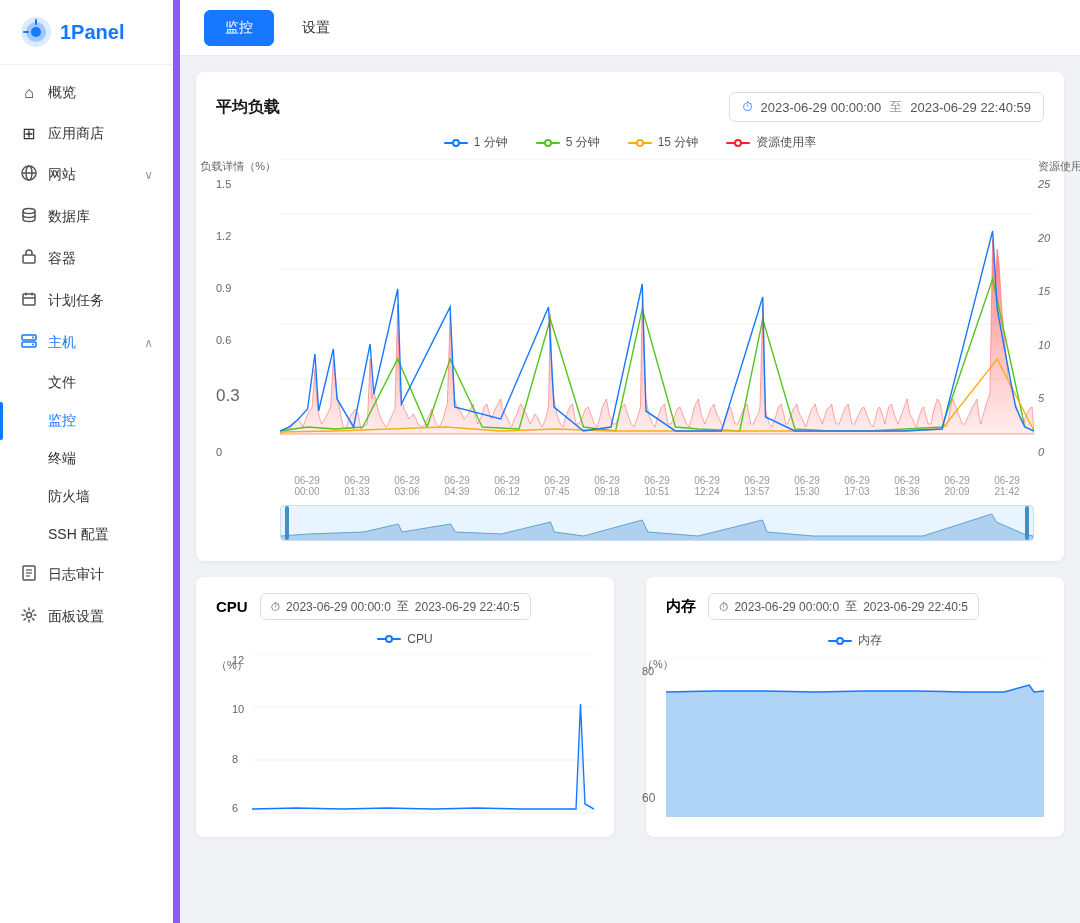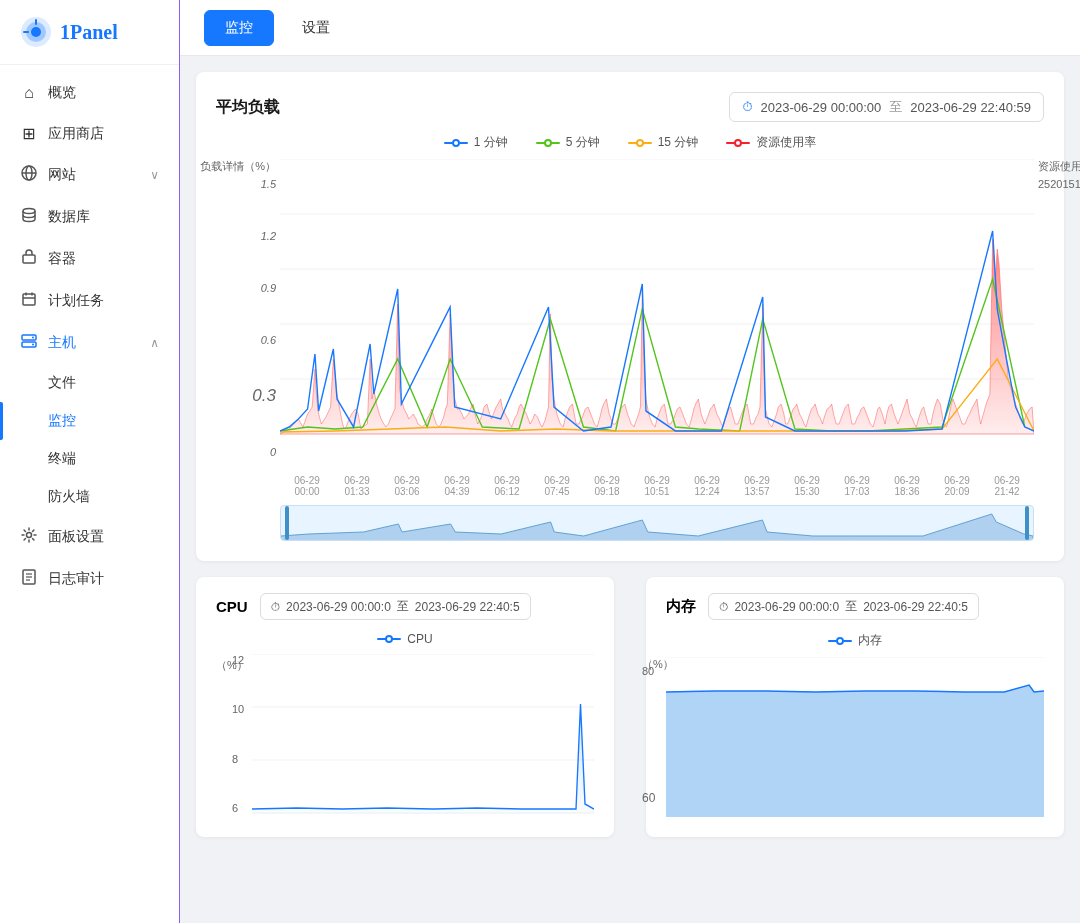--- a/index.html
+++ b/index.html
@@ -5,23 +5,22 @@
     * { box-sizing: border-box; margin: 0; padding: 0; }
     body { font-family: -apple-system, BlinkMacSystemFont, 'Segoe UI', sans-serif; background: #f0f2f5; display: flex; height: 923px; overflow: hidden; }
 
     
     .sidebar {
       width: 180px;
       background: #fff;
       height: 100%;
       display: flex;
       flex-direction: column;
-      border-right: 1px solid #8b5cf6;
+      border-right: 7px solid #8b5cf6;
       flex-shrink: 0;
-      font-family: Liberation Serif, serif;
     }
     .sidebar-logo {
       padding: 16px 20px;
       display: flex;
       align-items: center;
       gap: 8px;
       border-bottom: 1px solid #f0f0f0;
     }
     .logo-icon {
       width: 32px;
@@ -286,41 +285,44 @@
     <div class="nav-sub-item active" style="position:relative;">
       <div class="active-bar"></div>
       <span>监控</span>
     </div>
     <div class="nav-sub-item">
       <span>终端</span>
     </div>
     <div class="nav-sub-item">
       <span>防火墙</span>
     </div>
-
-    <div class="nav-item">
-      <span class="nav-icon">
-        <svg width="16" height="16" viewBox="0 0 16 16" fill="none">
-            <circle cx="8" cy="8" r="2.5" stroke="#555" stroke-width="1.5"></circle>
-            <path d="M8 1v2M8 13v2M1 8h2M13 8h2M3.05 3.05l1.41 1.41M11.54 11.54l1.41 1.41M3.05 12.95l1.41-1.41M11.54 4.46l1.41-1.41" stroke="#555" stroke-width="1.5" stroke-linecap="round"></path>
-          </svg>
-      </span>
-      <span>面板设置</span>
+    <div class="nav-sub-item">
+      <span>SSH 配置</span>
     </div>
 
     <div class="nav-item">
       <span class="nav-icon">
         <svg width="16" height="16" viewBox="0 0 16 16" fill="none">
             <rect x="2" y="1" width="12" height="14" rx="1" stroke="#555" stroke-width="1.5"></rect>
             <line x1="5" y1="5" x2="11" y2="5" stroke="#555" stroke-width="1.2"></line>
             <line x1="5" y1="8" x2="11" y2="8" stroke="#555" stroke-width="1.2"></line>
             <line x1="5" y1="11" x2="9" y2="11" stroke="#555" stroke-width="1.2"></line>
           </svg>
       </span>
       <span>日志审计</span>
+    </div>
+
+    <div class="nav-item">
+      <span class="nav-icon">
+        <svg width="16" height="16" viewBox="0 0 16 16" fill="none">
+            <circle cx="8" cy="8" r="2.5" stroke="#555" stroke-width="1.5"></circle>
+            <path d="M8 1v2M8 13v2M1 8h2M13 8h2M3.05 3.05l1.41 1.41M11.54 11.54l1.41 1.41M3.05 12.95l1.41-1.41M11.54 4.46l1.41-1.41" stroke="#555" stroke-width="1.5" stroke-linecap="round"></path>
+          </svg>
+      </span>
+      <span>面板设置</span>
     </div>
 
   </nav>
 </div>
 
 <div class="main">
 
   <div class="top-bar">
     <button class="tab-btn active">监控</button>
     <button class="tab-btn-plain">设置</button>
@@ -363,21 +365,21 @@
             <div style="position:absolute;width:8px;height:8px;border-radius:50%;border:2px solid #f5222d;background:#fff;top:-3px;left:8px;"></div>
           </div>
           <span>资源使用率</span>
         </div>
       </div>
 
       <div style="display:flex;align-items:flex-start;gap:4px;">
 
         <div style="display:flex;flex-direction:column;align-items:flex-end;width:60px;flex-shrink:0;">
           <div style="font-size:11px;color:#666;white-space:nowrap;margin-bottom:4px;">负载详情（%）</div>
-          <div style="display:flex;flex-direction:column;justify-content:space-between;height:280px;width:100%;align-items:flex-end;font-style:italic;">
+          <div style="display:flex;flex-direction:column;justify-content:space-between;height:280px;width:100%;">
             <span style="font-size:11px;color:#666;">1.5</span>
             <span style="font-size:11px;color:#666;">1.2</span>
             <span style="font-size:11px;color:#666;">0.9</span>
             <span style="font-size:11px;color:#666;">0.6</span>
             <span style="font-size:17px;color:#666;">0.3</span>
             <span style="font-size:11px;color:#666;">0</span>
           </div>
         </div>
 
         <div style="flex:1;position:relative;">
@@ -430,21 +432,21 @@
               <polyline fill="#b0d0f0" stroke="#5aa0d0" stroke-width="1" points="0,30 30,28 60,27 90,26 128,18 132,26 185,18 190,26 240,28 294,16 298,26 330,30 394,14 400,26 455,30 525,14 530,26 580,30 620,30 660,30 700,30 775,8 780,16 810,28 820,30 820,36 0,36"></polyline>
             </svg>
             
             <div style="position:absolute;left:4px;top:0;bottom:0;width:4px;background:#4090c8;border-radius:2px;cursor:ew-resize;"></div>
             <div style="position:absolute;right:4px;top:0;bottom:0;width:4px;background:#4090c8;border-radius:2px;cursor:ew-resize;"></div>
           </div>
         </div>
 
         <div style="display:flex;flex-direction:column;align-items:flex-start;width:36px;flex-shrink:0;">
           <div style="font-size:11px;color:#666;white-space:nowrap;margin-bottom:4px;text-align:right;width:100%;">资源使用率（%）</div>
-          <div style="display:flex;flex-direction:row;justify-content:space-between;height:280px;width:100%;align-items:flex-start;">
+          <div style="display:flex;flex-direction:column;justify-content:space-between;height:280px;width:100%;align-items:flex-start;font-style:italic;">
             <span style="font-size:11px;color:#666;">25</span>
             <span style="font-size:11px;color:#666;">20</span>
             <span style="font-size:11px;color:#666;">15</span>
             <span style="font-size:11px;color:#666;">10</span>
             <span style="font-size:11px;color:#666;">5</span>
             <span style="font-size:11px;color:#666;">0</span>
           </div>
         </div>
       </div>
     </div>

